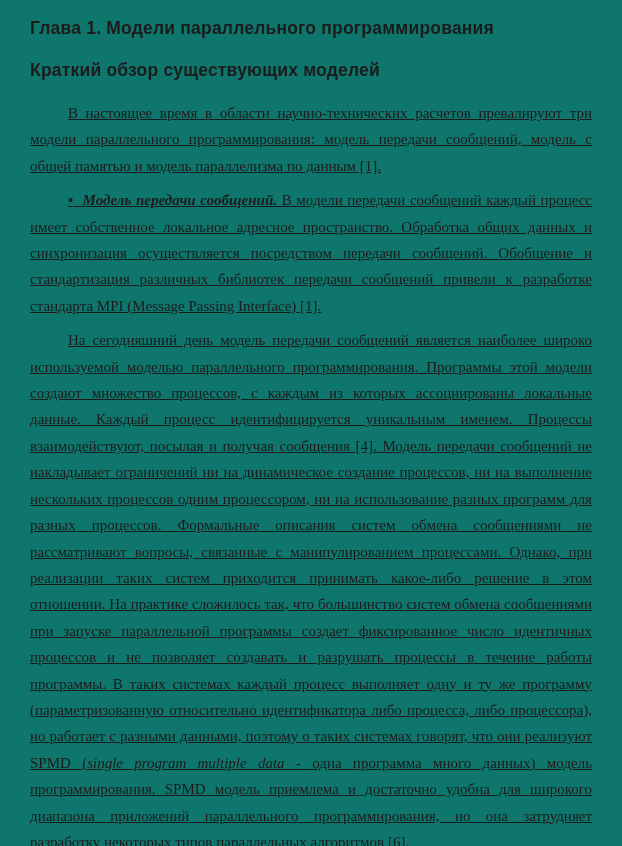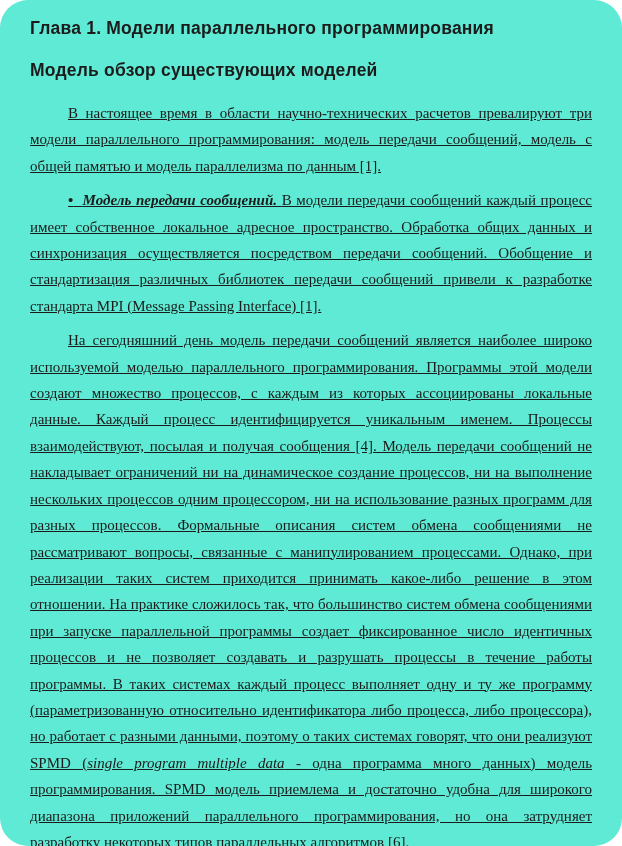--- a/index.html
+++ b/index.html
@@ -4,26 +4,25 @@
 <style>
   html, body {
     margin: 0;
     padding: 0;
     background: #ffffff;
   }
   .page {
     position: relative;
     width: 622px;
     height: 846px;
-    background: #5eead4;
+    background: #0f766e;
     overflow: hidden;
     box-sizing: border-box;
     padding: 16px 30px 0 30px;
     color: #1b1b1b;
-    border-radius: 28px;
   }
   .chapter-title {
     font-family: "Liberation Sans", "DejaVu Sans", sans-serif;
     font-weight: bold;
     font-size: 17.5px;
     line-height: 24px;
     margin: 0 0 18px 0;
     letter-spacing: 0.2px;
   }
   .section-title {
@@ -54,21 +53,21 @@
     font-style: italic;
   }
 </style>
 </head>
 <body>
 
 <div class="page">
 
   <h1 class="chapter-title">Глава 1. Модели параллельного программирования</h1>
 
-  <h2 class="section-title">Модель обзор существующих моделей</h2>
+  <h2 class="section-title">Краткий обзор существующих моделей</h2>
 
   <div class="body-text">
 
     <p><span>В настоящее время в области научно-технических расчетов превалируют три модели параллельного программирования: модель передачи сообщений, модель с общей памятью и модель параллелизма по данным [1].</span></p>
 
     <p><span class="bullet-marker">•</span>&nbsp; <span class="lead-in">Модель передачи сообщений.</span> <span>В модели передачи сообщений каждый процесс имеет собственное локальное адресное пространство. Обработка общих данных и синхронизация осуществляется посредством передачи сообщений. Обобщение и стандартизация различных библиотек передачи сообщений привели к разработке стандарта MPI (Message Passing Interface) [1].</span></p>
 
     <p><span>На сегодняшний день модель передачи сообщений является наиболее широко используемой моделью параллельного программирования. Программы этой модели создают множество процессов, с каждым из которых ассоциированы локальные данные. Каждый процесс идентифицируется уникальным именем. Процессы взаимодействуют, посылая и получая сообщения [4]. Модель передачи сообщений не накладывает ограничений ни на динамическое создание процессов, ни на выполнение нескольких процессов одним процессором, ни на использование разных программ для разных процессов. Формальные описания систем обмена сообщениями не рассматривают вопросы, связанные с манипулированием процессами. Однако, при реализации таких систем приходится принимать какое-либо решение в этом отношении. На практике сложилось так, что большинство систем обмена сообщениями при запуске параллельной программы создает фиксированное число идентичных процессов и не позволяет создавать и разрушать процессы в течение работы программы. В таких системах каждый процесс выполняет одну и ту же программу (параметризованную относительно идентификатора либо процесса, либо процессора), но работает с разными данными, поэтому о таких системах говорят, что они реализуют SPMD (</span><span class="italic-term">single program multiple data</span><span> - одна программа много данных) модель программирования. SPMD модель приемлема и достаточно удобна для широкого диапазона приложений параллельного программирования, но она затрудняет разработку некоторых типов параллельных алгоритмов [6].</span></p>
 
   </div>

